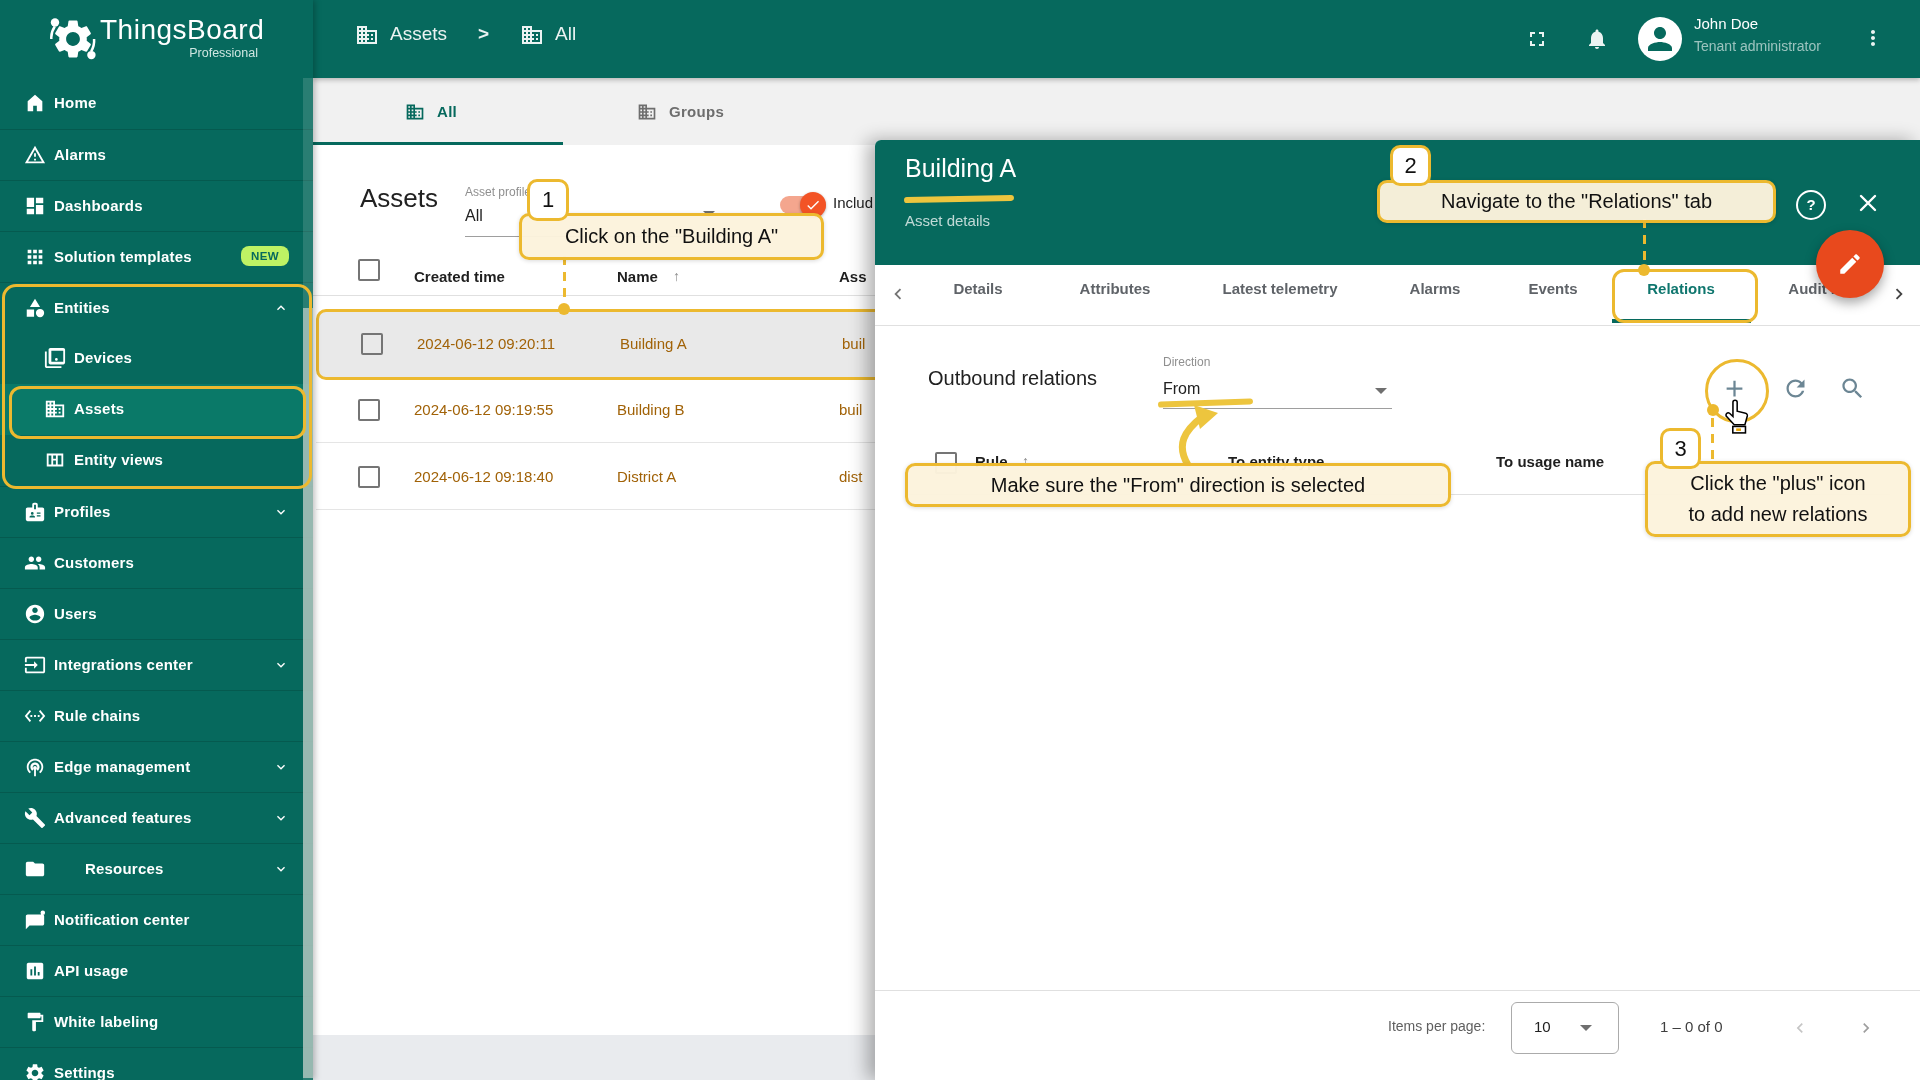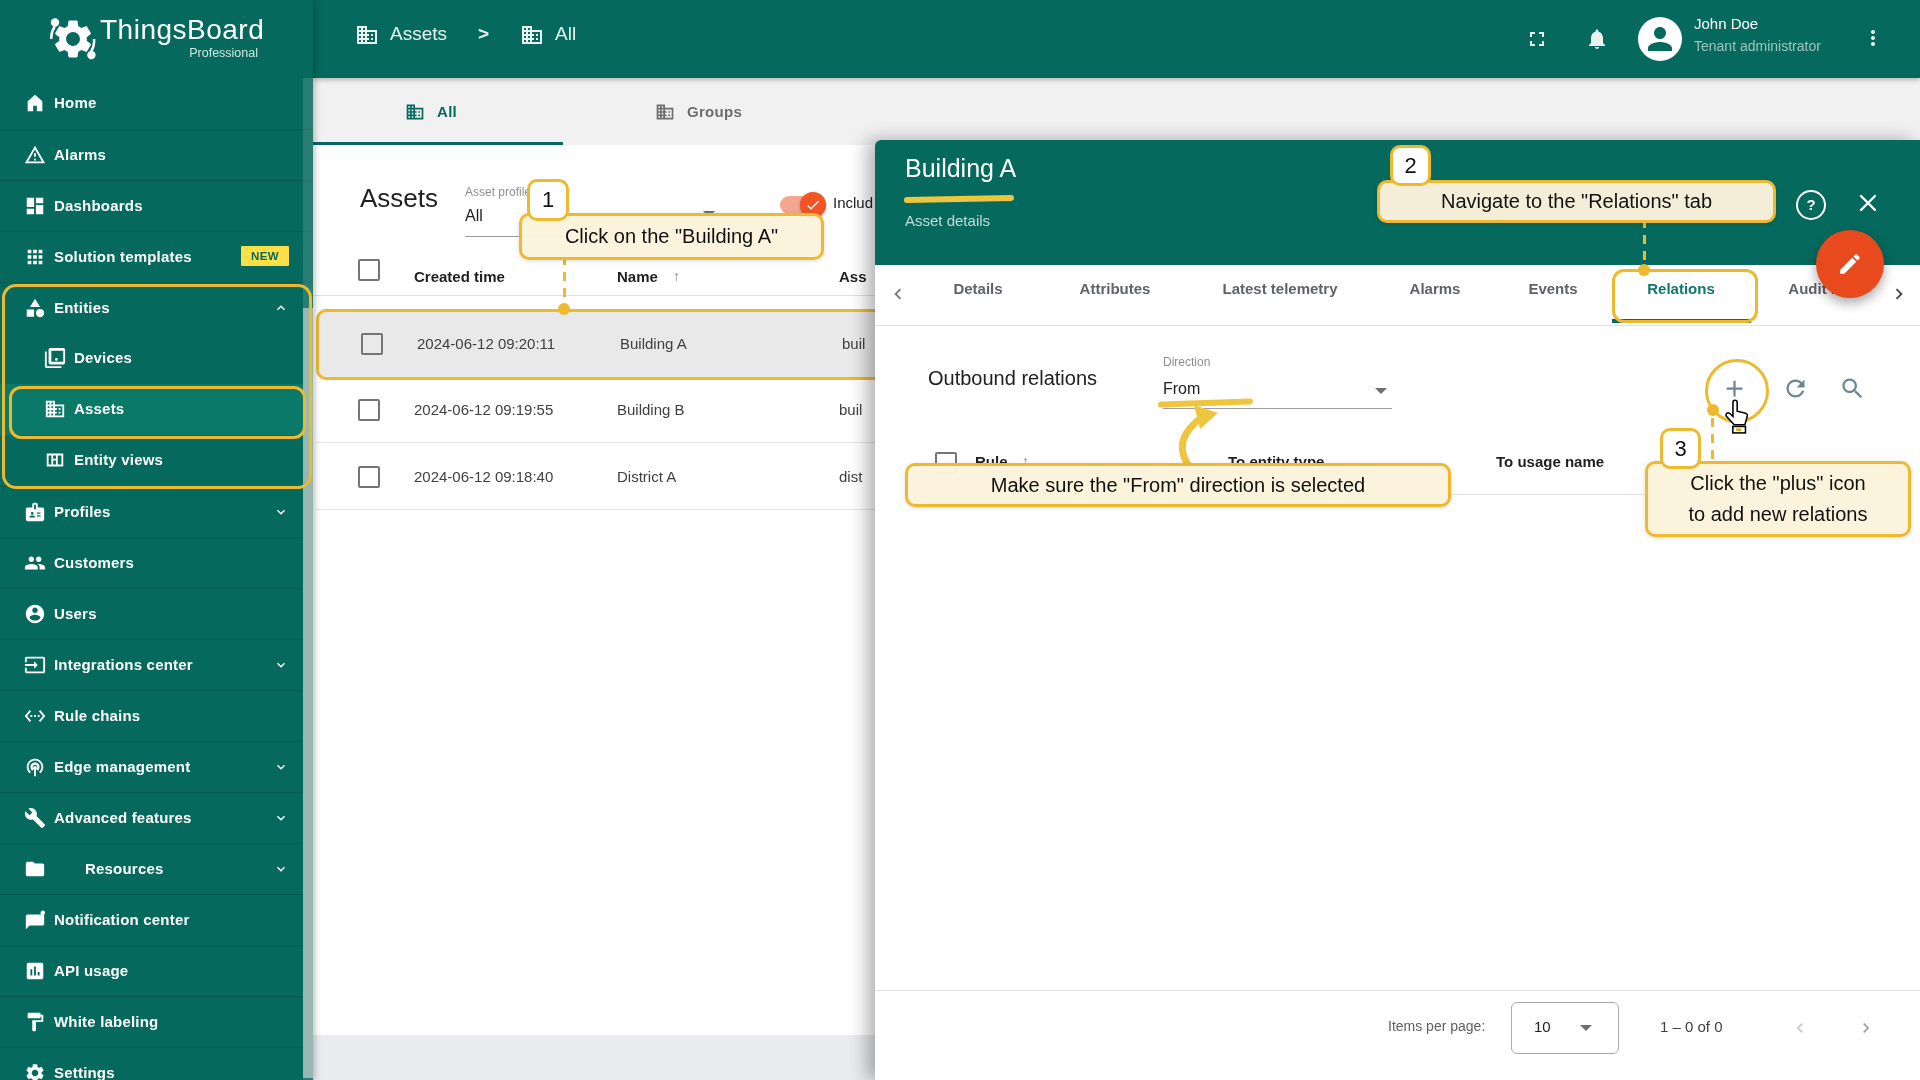--- a/index.html
+++ b/index.html
@@ -11,22 +11,22 @@
            box-shadow:2px 0 6px rgba(0,0,0,.25);}
   .logo{position:absolute;left:0;top:0;width:334px;height:78px;}
   .brand{position:absolute;left:100px;top:14px;font-size:28px;color:#fff;font-weight:400;letter-spacing:.5px;}
   .brand-sub{position:absolute;left:0;top:46px;width:258px;text-align:right;font-size:12.5px;color:#cfe6e1;}
   .nav-item{position:absolute;left:0;width:313px;height:51px;color:#fff;cursor:pointer;}
   .nav-item.divider{border-top:1px solid rgba(0,0,0,.14);}
   .nav-item .nicon{position:absolute;top:14px;width:22px;height:22px;fill:#fff;}
   .nav-item .nlabel{position:absolute;top:16px;font-size:15px;font-weight:600;letter-spacing:.2px;white-space:nowrap;text-align:right;}
   .nav-item.active{background:#0a7968;}
   .chev{position:absolute;right:24px;top:17px;width:16px;height:16px;fill:#fff;}
-  .new-badge{position:absolute;right:24px;top:14px;background:#fde047;color:#06695d;font-size:11.5px;font-weight:700;
-             padding:4px 10px;border-radius:1px;letter-spacing:.4px;}
+  .new-badge{position:absolute;right:24px;top:14px;background:#bef264;color:#06695d;font-size:11.5px;font-weight:700;
+             padding:4px 10px;border-radius:8px;letter-spacing:.4px;}
   .side-outline{position:absolute;border:3px solid #ecb92f;border-radius:14px;pointer-events:none;z-index:5;}
   .side-scroll{position:absolute;right:0;top:78px;width:10px;height:1002px;background:rgba(255,255,255,.14);}
   .side-thumb{position:absolute;right:0;top:230px;width:10px;height:770px;background:#a9c2bb;opacity:.85;}
   
   .topbar{position:absolute;left:313px;top:0;width:1607px;height:78px;background:#06695d;z-index:20;
           box-shadow:0 2px 5px rgba(0,0,0,.25);}
   .crumb-txt{position:absolute;top:23px;font-size:19px;color:rgba(255,255,255,.92);}
   .white-icon{fill:rgba(255,255,255,.92);}
   .user-name{position:absolute;font-size:15px;color:#fff;white-space:nowrap;}
   .user-role{position:absolute;font-size:14px;color:rgba(255,255,255,.6);white-space:nowrap;}
@@ -36,21 +36,21 @@
   .mtab .tlabel{font-size:15px;font-weight:700;letter-spacing:.3px;}
   .mtab-underline{position:absolute;left:0;top:64px;width:250px;height:3px;background:#06695d;}
   
   .card{position:absolute;left:313px;top:145px;width:1607px;height:890px;background:#fff;z-index:3;}
   .card-title{position:absolute;left:47px;top:38px;font-size:26px;color:#212121;}
   .fld-label{font-size:12px;color:#8f8f8f;}
   .fld-value{font-size:16px;color:#212121;}
   .fld-line{position:absolute;height:1px;background:#9e9e9e;}
   .caret{width:0;height:0;border-left:6px solid transparent;border-right:6px solid transparent;border-top:6px solid #6f6f6f;}
   .th{font-size:15px;font-weight:700;color:#1f1f1f;white-space:nowrap;}
-  .td{font-size:15px;color:#404040;white-space:nowrap;}
+  .td{font-size:15px;color:#a16207;white-space:nowrap;}
   .sort-arrow{font-size:14px;color:#8a8a8a;font-weight:400;}
   .cbox{width:18px;height:18px;border:2px solid #757575;border-radius:2px;background:transparent;}
   .hdr-sep{position:absolute;left:0;width:1607px;height:1px;background:#e0e0e0;}
   .arow{position:absolute;left:3px;width:1229px;height:65px;}
   .arow .sep{position:absolute;left:0;bottom:0;width:1600px;height:1px;background:#e5e5e5;}
   .arow.hl{background:#e9e9e9;border:3px solid #ecb92f;border-radius:10px;}
   
   .panel{position:absolute;left:875px;top:140px;width:1045px;height:940px;background:#fff;z-index:40;
          border-top-left-radius:6px;box-shadow:-8px 0 18px rgba(0,0,0,.3);}
   .panel-hdr{position:absolute;left:0;top:0;width:1045px;height:125px;background:#06695d;border-top-left-radius:6px;}
@@ -114,21 +114,21 @@
       </svg>
   </div>
 
   <div class="tabsbar">
     <div class="mtab" style="left:92px;">
       <svg style="width:20px;height:20px;fill:#06695d;" viewBox="0 0 24 24">
           <path d="M12 7V3H2v18h20V7H12zM6 19H4v-2h2v2zm0-4H4v-2h2v2zm0-4H4V9h2v2zm0-4H4V5h2v2zm4 12H8v-2h2v2zm0-4H8v-2h2v2zm0-4H8V9h2v2zm0-4H8V5h2v2zm10 12h-8v-2h2v-2h-2v-2h2v-2h-2V9h8v10zm-2-8h-2v2h2v-2zm0 4h-2v2h2v-2z"></path>
         </svg>
       <span class="tlabel" style="color:#06695d;">All</span>
     </div>
-    <div class="mtab" style="left:342px;">
+    <div class="mtab" style="left:324px;">
       <svg style="width:20px;height:20px;fill:#6e6e6e;" viewBox="0 0 24 24">
           <path d="M12 7V3H2v18h20V7H12zM6 19H4v-2h2v2zm0-4H4v-2h2v2zm0-4H4V9h2v2zm0-4H4V5h2v2zm4 12H8v-2h2v2zm0-4H8v-2h2v2zm0-4H8V9h2v2zm0-4H8V5h2v2zm10 12h-8v-2h2v-2h-2v-2h2v-2h-2V9h8v10zm-2-8h-2v2h2v-2zm0 4h-2v2h2v-2z"></path>
         </svg>
       <span class="tlabel" style="color:#6e6e6e;">Groups</span>
     </div>
     <div class="mtab-underline"></div>
   </div>
 
   <div class="card">
     <div class="card-title">Assets</div>

